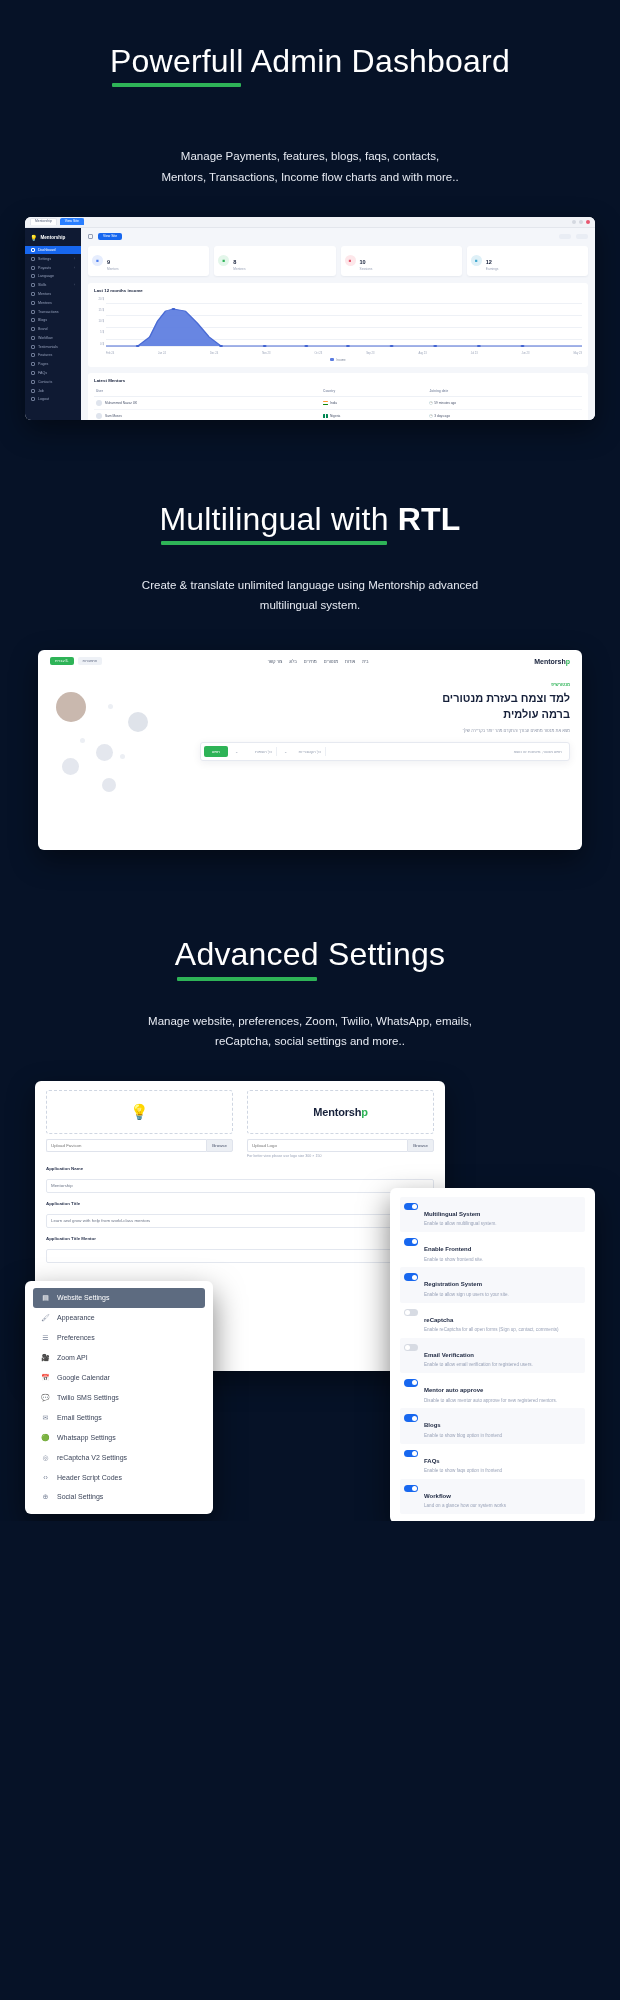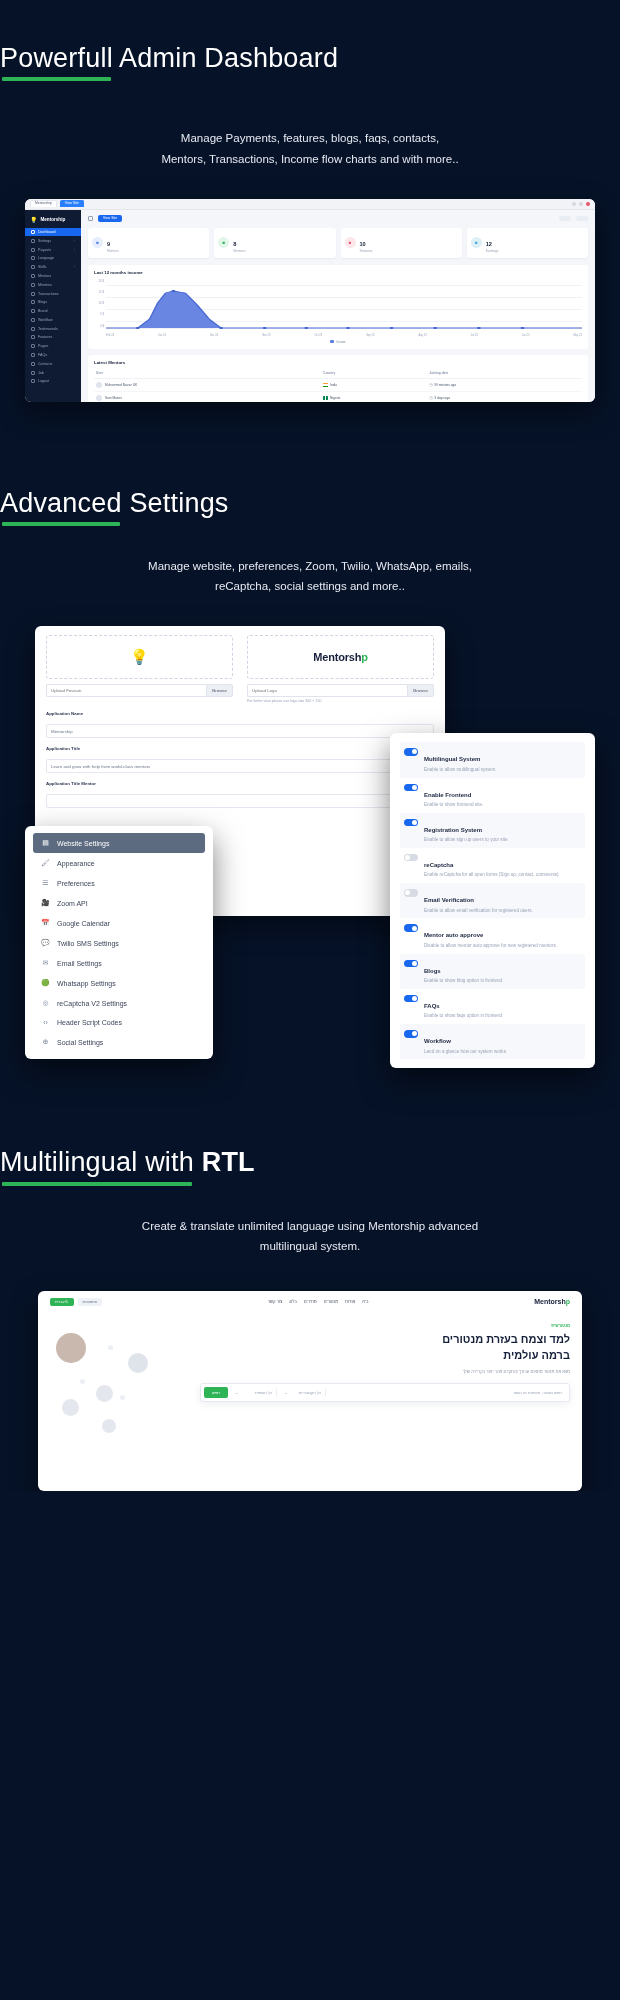--- a/index.html
+++ b/index.html
@@ -8,22 +8,23 @@
     background: #061227;
     font-family: "Liberation Sans", sans-serif;
     color: #ffffff;
     overflow-x: hidden;
   }
   .page { width: 620px; position: relative; }
 
   
   .section { position: relative; }
   .headline {
+    text-align: center;
     font-weight: 300;
-    font-size: 27px;
+    font-size: 32px;
     letter-spacing: .2px;
     color: #ffffff;
     line-height: 1.2;
   }
   .headline .hl-u {
     position: relative;
     display: inline-block;
     padding-bottom: 7px;
   }
   .headline .hl-u::after {
@@ -264,21 +265,21 @@
 </style>
 </head>
 <body>
 
 <div class="page">
 
   <div class="section" style="padding-top:42px;">
     <div class="headline">
       <span class="hl-u">Powerfull</span><span> Admin Dashboard</span>
     </div>
-    <div class="subline" style="margin-top:47px;">
+    <div class="subline" style="margin-top:59px;">
       <div>Manage Payments, features, blogs, faqs, contacts,</div>
       <div>Mentors, Transactions, Income flow charts and with more..</div>
     </div>
 
     <div class="shot win1" style="margin-top:30px;">
 
       <div class="win-bar">
         <div class="win-tab">Mentorship</div>
         <div class="win-tab blue">View Site</div>
         <div class="spacer"></div>
@@ -485,148 +486,20 @@
                     <td><span class="clk">🕑</span> <span class="jd">3 days ago</span></td>
                   </tr>
                 </tbody>
             </table>
           </div>
         </div>
       </div>
     </div>
   </div>
 
-  <div class="section" style="padding-top:85px;">
-    <div class="headline">
-      <span class="hl-u">Advanced</span><span> Settings</span>
-    </div>
-    <div class="subline" style="margin-top:30px;max-width:420px;">
-      <div>Manage website, preferences, Zoom, Twilio, WhatsApp, emails,</div>
-      <div>reCaptcha, social settings and more..</div>
-    </div>
-
-    <div class="shot2-wrap" style="margin-top:30px;">
-
-      <div class="s2-back">
-        <div class="s2-row">
-          <div class="s2-col">
-            <div class="s2-drop">
-              <span class="bulb">💡</span>
-            </div>
-            <div class="s2-upload">
-              <input readonly="" placeholder="Upload Favicon" style="">
-              <div class="browse">Browse</div>
-            </div>
-          </div>
-          <div class="s2-col">
-            <div class="s2-drop">
-              <span class="s2-logo"><span>Mentorsh</span><span class="g">p</span></span>
-            </div>
-            <div class="s2-upload">
-              <input readonly="" placeholder="Upload Logo" style="">
-              <div class="browse">Browse</div>
-            </div>
-            <div class="s2-hint">For better view please use logo size 300 × 150</div>
-          </div>
-        </div>
-        <div id="s2fields">
-            <div class="s2-field"><div class="s2-label">Application Name</div><input class="s2-input" value="Mentorship" style=""></div>
-            <div class="s2-field"><div class="s2-label">Application Title</div><input class="s2-input" value="Learn and grow with help from world-class mentors" style=""></div>
-            <div class="s2-field"><div class="s2-label">Application Title Mentor</div><input class="s2-input" style=""></div>
-          </div>
-      </div>
-
-      <div class="s2-toggles" id="s2toggles">
-          <div class="s2-tg">
-            <span class="sw"></span>
-            <span><span class="tg-t">Multilingual System</span><span class="tg-d" style="display:block">Enable to allow multilingual system.</span></span>
-          </div>
-          <div class="s2-tg">
-            <span class="sw"></span>
-            <span><span class="tg-t">Enable Frontend</span><span class="tg-d" style="display:block">Enable to show frontend site.</span></span>
-          </div>
-          <div class="s2-tg">
-            <span class="sw"></span>
-            <span><span class="tg-t">Registration System</span><span class="tg-d" style="display:block">Enable to allow sign up users to your site.</span></span>
-          </div>
-          <div class="s2-tg">
-            <span class="sw off"></span>
-            <span><span class="tg-t">reCaptcha</span><span class="tg-d" style="display:block">Enable reCaptcha for all open forms (Sign up, contact, comments)</span></span>
-          </div>
-          <div class="s2-tg">
-            <span class="sw off"></span>
-            <span><span class="tg-t">Email Verification</span><span class="tg-d" style="display:block">Enable to allow email verification for registered users.</span></span>
-          </div>
-          <div class="s2-tg">
-            <span class="sw"></span>
-            <span><span class="tg-t">Mentor auto approve</span><span class="tg-d" style="display:block">Disable to allow mentor auto approve for new registered mentors.</span></span>
-          </div>
-          <div class="s2-tg">
-            <span class="sw"></span>
-            <span><span class="tg-t">Blogs</span><span class="tg-d" style="display:block">Enable to show blog option in frontend</span></span>
-          </div>
-          <div class="s2-tg">
-            <span class="sw"></span>
-            <span><span class="tg-t">FAQs</span><span class="tg-d" style="display:block">Enable to show faqs option in frontend</span></span>
-          </div>
-          <div class="s2-tg">
-            <span class="sw"></span>
-            <span><span class="tg-t">Workflow</span><span class="tg-d" style="display:block">Land on a glance how our system works</span></span>
-          </div>
-        </div>
-
-      <div class="s2-menu" id="s2menu">
-          <div class="s2-mi active">
-            <span class="mic">▤</span>
-            <span>Website Settings</span>
-          </div>
-          <div class="s2-mi">
-            <span class="mic">🖌</span>
-            <span>Appearance</span>
-          </div>
-          <div class="s2-mi">
-            <span class="mic">☰</span>
-            <span>Preferences</span>
-          </div>
-          <div class="s2-mi">
-            <span class="mic">🎥</span>
-            <span>Zoom API</span>
-          </div>
-          <div class="s2-mi">
-            <span class="mic">📅</span>
-            <span>Google Calendar</span>
-          </div>
-          <div class="s2-mi">
-            <span class="mic">💬</span>
-            <span>Twilio SMS Settings</span>
-          </div>
-          <div class="s2-mi">
-            <span class="mic">✉</span>
-            <span>Email Settings</span>
-          </div>
-          <div class="s2-mi">
-            <span class="mic">🟢</span>
-            <span>Whatsapp Settings</span>
-          </div>
-          <div class="s2-mi">
-            <span class="mic">◎</span>
-            <span>reCaptcha V2 Settings</span>
-          </div>
-          <div class="s2-mi">
-            <span class="mic">‹›</span>
-            <span>Header Script Codes</span>
-          </div>
-          <div class="s2-mi">
-            <span class="mic">⊕</span>
-            <span>Social Settings</span>
-          </div>
-        </div>
-    </div>
-  </div>
-
   <div class="section" style="padding-top:80px;">
     <div class="headline">
       <span class="hl-u">Multilingual with</span><span class="hl-b"> RTL</span>
     </div>
     <div class="subline" style="margin-top:30px;max-width:420px;">
       <div>Create &amp; translate unlimited language using Mentorship advanced</div>
       <div>multilingual system.</div>
     </div>
 
     <div class="shot3" style="margin-top:35px;">
@@ -673,13 +546,141 @@
                 <span>כל השפות</span>
                 <span>⌄</span>
               </div>
             <div class="btn">חפש</div>
           </div>
         </div>
       </div>
     </div>
   </div>
 
+  <div class="section" style="padding-top:85px;">
+    <div class="headline">
+      <span class="hl-u">Advanced</span><span> Settings</span>
+    </div>
+    <div class="subline" style="margin-top:30px;max-width:420px;">
+      <div>Manage website, preferences, Zoom, Twilio, WhatsApp, emails,</div>
+      <div>reCaptcha, social settings and more..</div>
+    </div>
+
+    <div class="shot2-wrap" style="margin-top:30px;">
+
+      <div class="s2-back">
+        <div class="s2-row">
+          <div class="s2-col">
+            <div class="s2-drop">
+              <span class="bulb">💡</span>
+            </div>
+            <div class="s2-upload">
+              <input readonly="" placeholder="Upload Favicon" style="">
+              <div class="browse">Browse</div>
+            </div>
+          </div>
+          <div class="s2-col">
+            <div class="s2-drop">
+              <span class="s2-logo"><span>Mentorsh</span><span class="g">p</span></span>
+            </div>
+            <div class="s2-upload">
+              <input readonly="" placeholder="Upload Logo" style="">
+              <div class="browse">Browse</div>
+            </div>
+            <div class="s2-hint">For better view please use logo size 300 × 150</div>
+          </div>
+        </div>
+        <div id="s2fields">
+            <div class="s2-field"><div class="s2-label">Application Name</div><input class="s2-input" value="Mentorship" style=""></div>
+            <div class="s2-field"><div class="s2-label">Application Title</div><input class="s2-input" value="Learn and grow with help from world-class mentors" style=""></div>
+            <div class="s2-field"><div class="s2-label">Application Title Mentor</div><input class="s2-input" style=""></div>
+          </div>
+      </div>
+
+      <div class="s2-toggles" id="s2toggles">
+          <div class="s2-tg">
+            <span class="sw"></span>
+            <span><span class="tg-t">Multilingual System</span><span class="tg-d" style="display:block">Enable to allow multilingual system.</span></span>
+          </div>
+          <div class="s2-tg">
+            <span class="sw"></span>
+            <span><span class="tg-t">Enable Frontend</span><span class="tg-d" style="display:block">Enable to show frontend site.</span></span>
+          </div>
+          <div class="s2-tg">
+            <span class="sw"></span>
+            <span><span class="tg-t">Registration System</span><span class="tg-d" style="display:block">Enable to allow sign up users to your site.</span></span>
+          </div>
+          <div class="s2-tg">
+            <span class="sw off"></span>
+            <span><span class="tg-t">reCaptcha</span><span class="tg-d" style="display:block">Enable reCaptcha for all open forms (Sign up, contact, comments)</span></span>
+          </div>
+          <div class="s2-tg">
+            <span class="sw off"></span>
+            <span><span class="tg-t">Email Verification</span><span class="tg-d" style="display:block">Enable to allow email verification for registered users.</span></span>
+          </div>
+          <div class="s2-tg">
+            <span class="sw"></span>
+            <span><span class="tg-t">Mentor auto approve</span><span class="tg-d" style="display:block">Disable to allow mentor auto approve for new registered mentors.</span></span>
+          </div>
+          <div class="s2-tg">
+            <span class="sw"></span>
+            <span><span class="tg-t">Blogs</span><span class="tg-d" style="display:block">Enable to show blog option in frontend</span></span>
+          </div>
+          <div class="s2-tg">
+            <span class="sw"></span>
+            <span><span class="tg-t">FAQs</span><span class="tg-d" style="display:block">Enable to show faqs option in frontend</span></span>
+          </div>
+          <div class="s2-tg">
+            <span class="sw"></span>
+            <span><span class="tg-t">Workflow</span><span class="tg-d" style="display:block">Land on a glance how our system works</span></span>
+          </div>
+        </div>
+
+      <div class="s2-menu" id="s2menu">
+          <div class="s2-mi active">
+            <span class="mic">▤</span>
+            <span>Website Settings</span>
+          </div>
+          <div class="s2-mi">
+            <span class="mic">🖌</span>
+            <span>Appearance</span>
+          </div>
+          <div class="s2-mi">
+            <span class="mic">☰</span>
+            <span>Preferences</span>
+          </div>
+          <div class="s2-mi">
+            <span class="mic">🎥</span>
+            <span>Zoom API</span>
+          </div>
+          <div class="s2-mi">
+            <span class="mic">📅</span>
+            <span>Google Calendar</span>
+          </div>
+          <div class="s2-mi">
+            <span class="mic">💬</span>
+            <span>Twilio SMS Settings</span>
+          </div>
+          <div class="s2-mi">
+            <span class="mic">✉</span>
+            <span>Email Settings</span>
+          </div>
+          <div class="s2-mi">
+            <span class="mic">🟢</span>
+            <span>Whatsapp Settings</span>
+          </div>
+          <div class="s2-mi">
+            <span class="mic">◎</span>
+            <span>reCaptcha V2 Settings</span>
+          </div>
+          <div class="s2-mi">
+            <span class="mic">‹›</span>
+            <span>Header Script Codes</span>
+          </div>
+          <div class="s2-mi">
+            <span class="mic">⊕</span>
+            <span>Social Settings</span>
+          </div>
+        </div>
+    </div>
+  </div>
+
 </div>
 
 </body></html>

